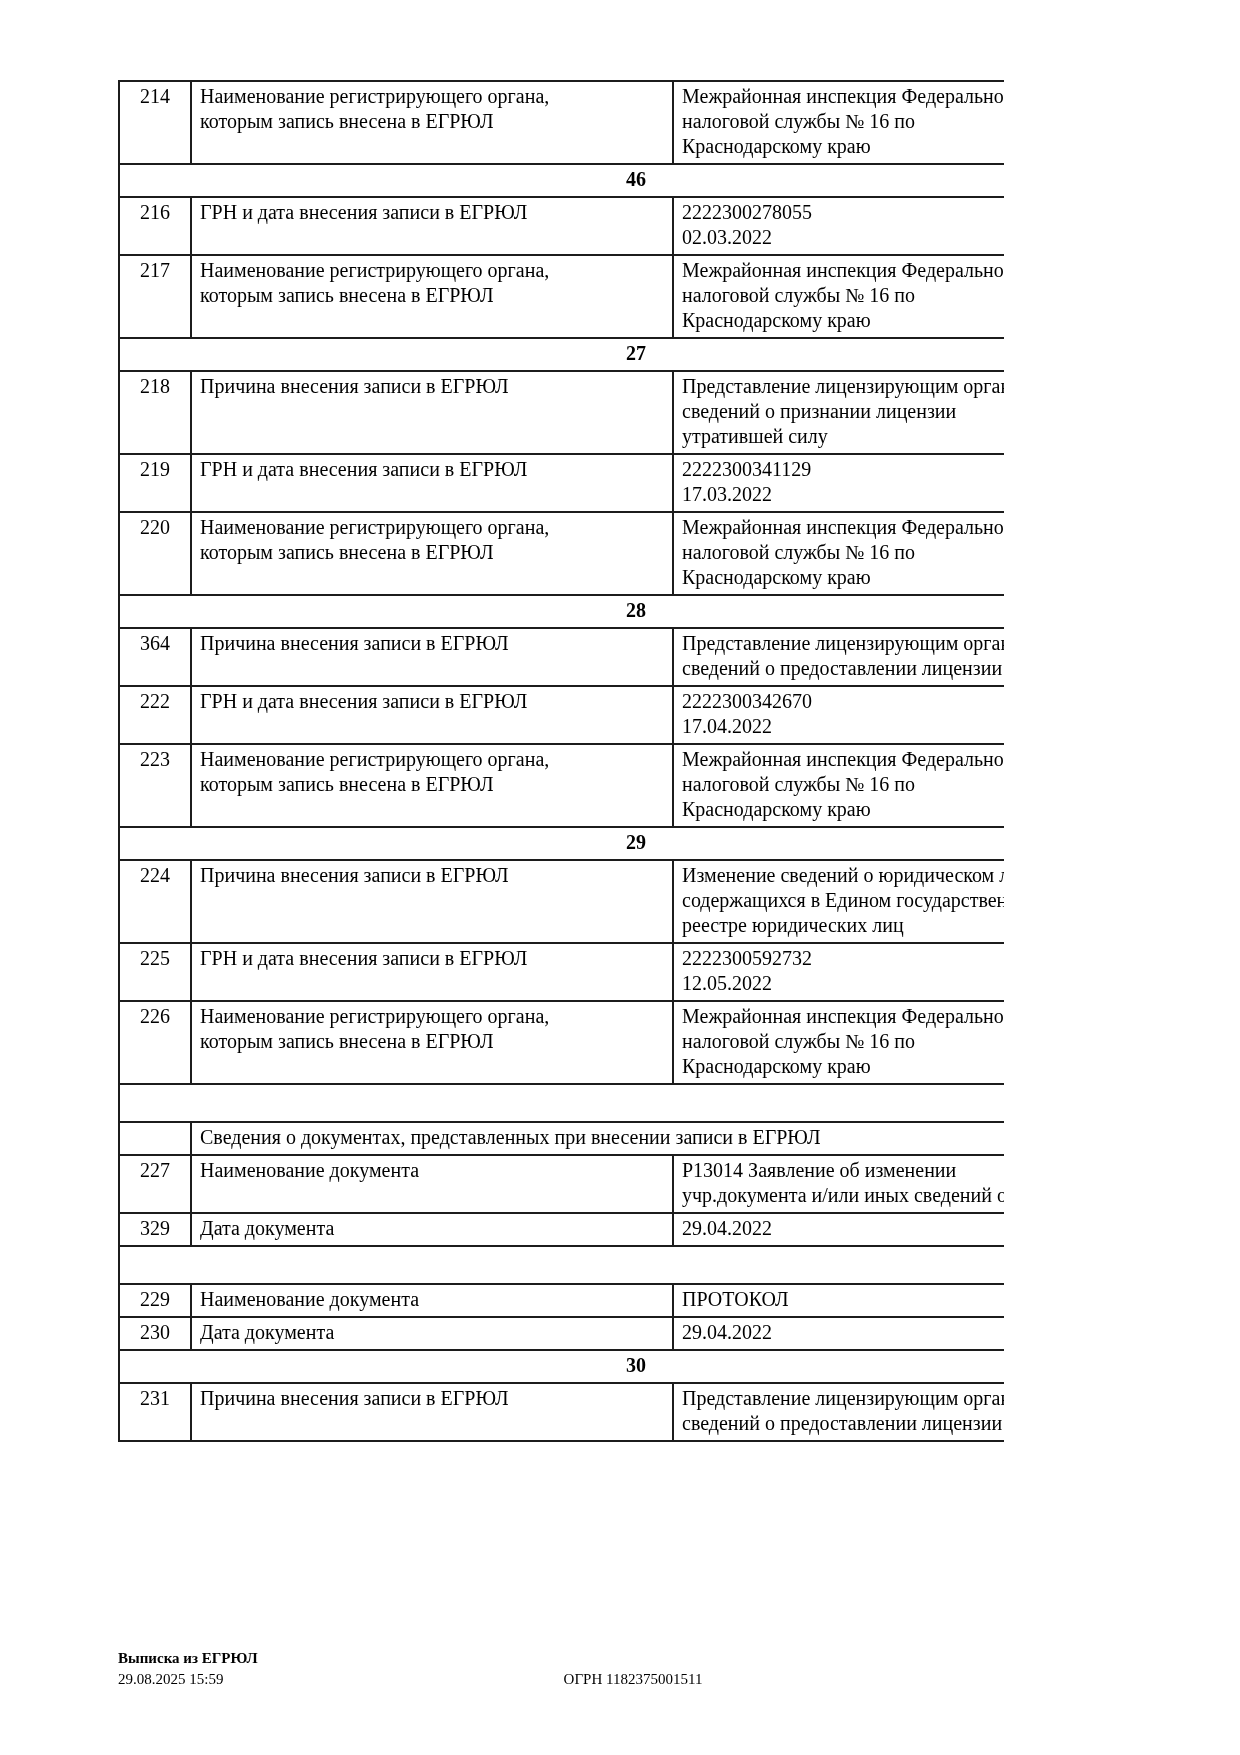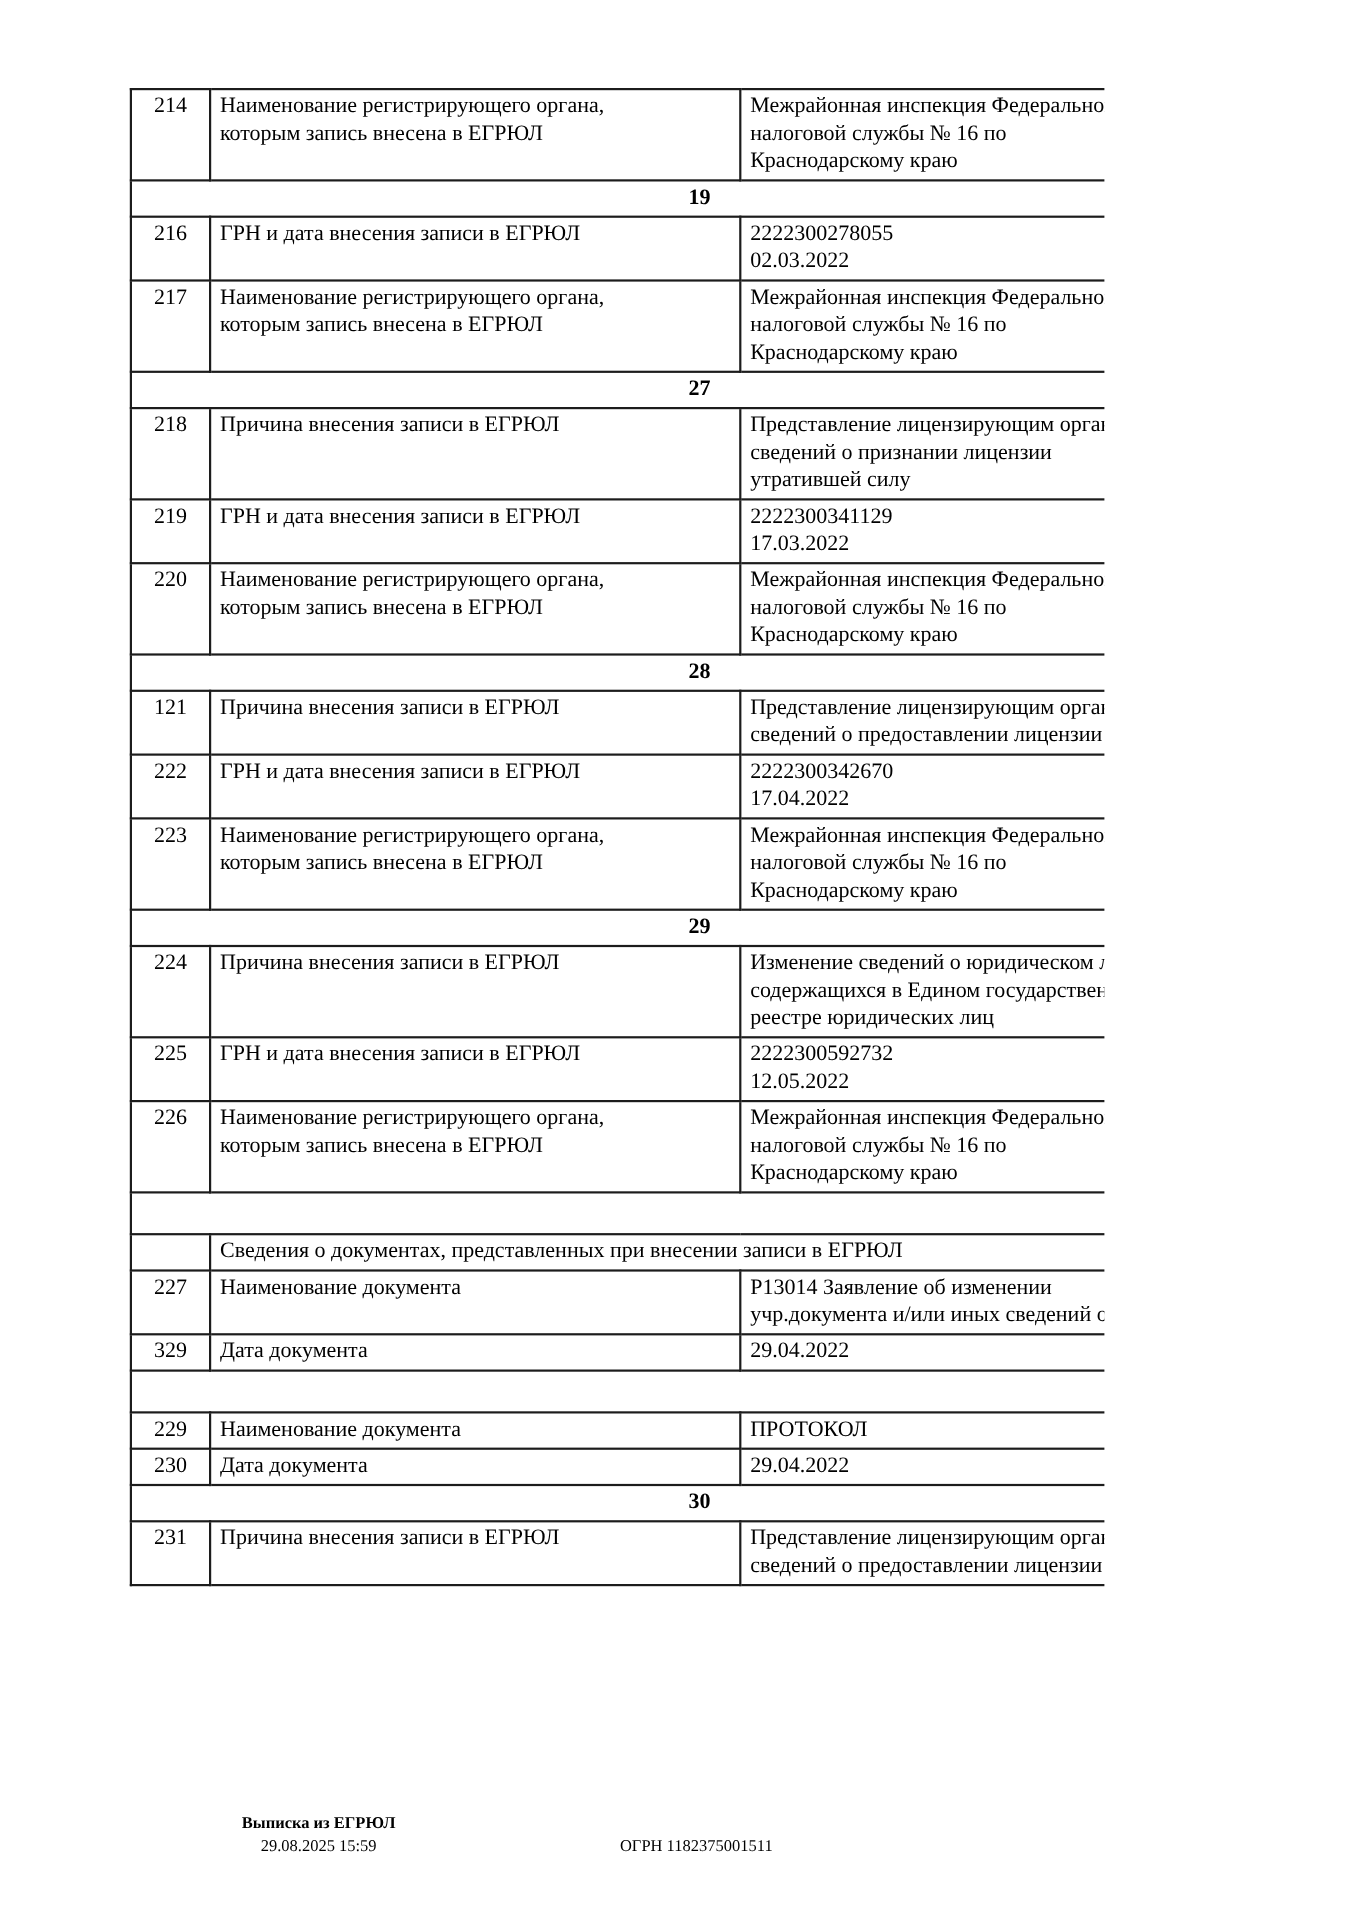--- a/index.html
+++ b/index.html
@@ -50,21 +50,21 @@
   .footer {
     position: absolute;
     left: 118px;
     top: 1648px;
     width: 1030px;
     display: flex;
     align-items: flex-end;
     font-size: 15px;
     line-height: 21px;
   }
-  .f-left  { flex: 1; text-align: center; }
+  .f-left  { flex: 1; text-align: left; }
   .f-center{ flex: 1; text-align: center; }
   .f-right { flex: 1; text-align: right; }
   .f-title { font-weight: bold; }
 </style>
 </head>
 <body>
 
 <div class="page">
 
   <table class="doc-table">
@@ -76,21 +76,21 @@
     <tbody>
       <tr>
         <td class="num">214</td>
         <td class="lbl">Наименование регистрирующего органа,
 которым запись внесена в ЕГРЮЛ</td>
         <td class="val">Межрайонная инспекция Федеральной
 налоговой службы № 16 по
 Краснодарскому краю</td>
       </tr>
       <tr class="sec">
-        <td colspan="3">19</td>
+        <td colspan="3">46</td>
       </tr>
       <tr>
         <td class="num">216</td>
         <td class="lbl">ГРН и дата внесения записи в ЕГРЮЛ</td>
         <td class="val">2222300278055
 02.03.2022</td>
       </tr>
       <tr>
         <td class="num">217</td>
         <td class="lbl">Наименование регистрирующего органа,
@@ -120,21 +120,21 @@
         <td class="lbl">Наименование регистрирующего органа,
 которым запись внесена в ЕГРЮЛ</td>
         <td class="val">Межрайонная инспекция Федеральной
 налоговой службы № 16 по
 Краснодарскому краю</td>
       </tr>
       <tr class="sec">
         <td colspan="3">28</td>
       </tr>
       <tr>
-        <td class="num">121</td>
+        <td class="num">364</td>
         <td class="lbl">Причина внесения записи в ЕГРЮЛ</td>
         <td class="val">Представление лицензирующим органом
 сведений о предоставлении лицензии</td>
       </tr>
       <tr>
         <td class="num">222</td>
         <td class="lbl">ГРН и дата внесения записи в ЕГРЮЛ</td>
         <td class="val">2222300342670
 17.04.2022</td>
       </tr>

